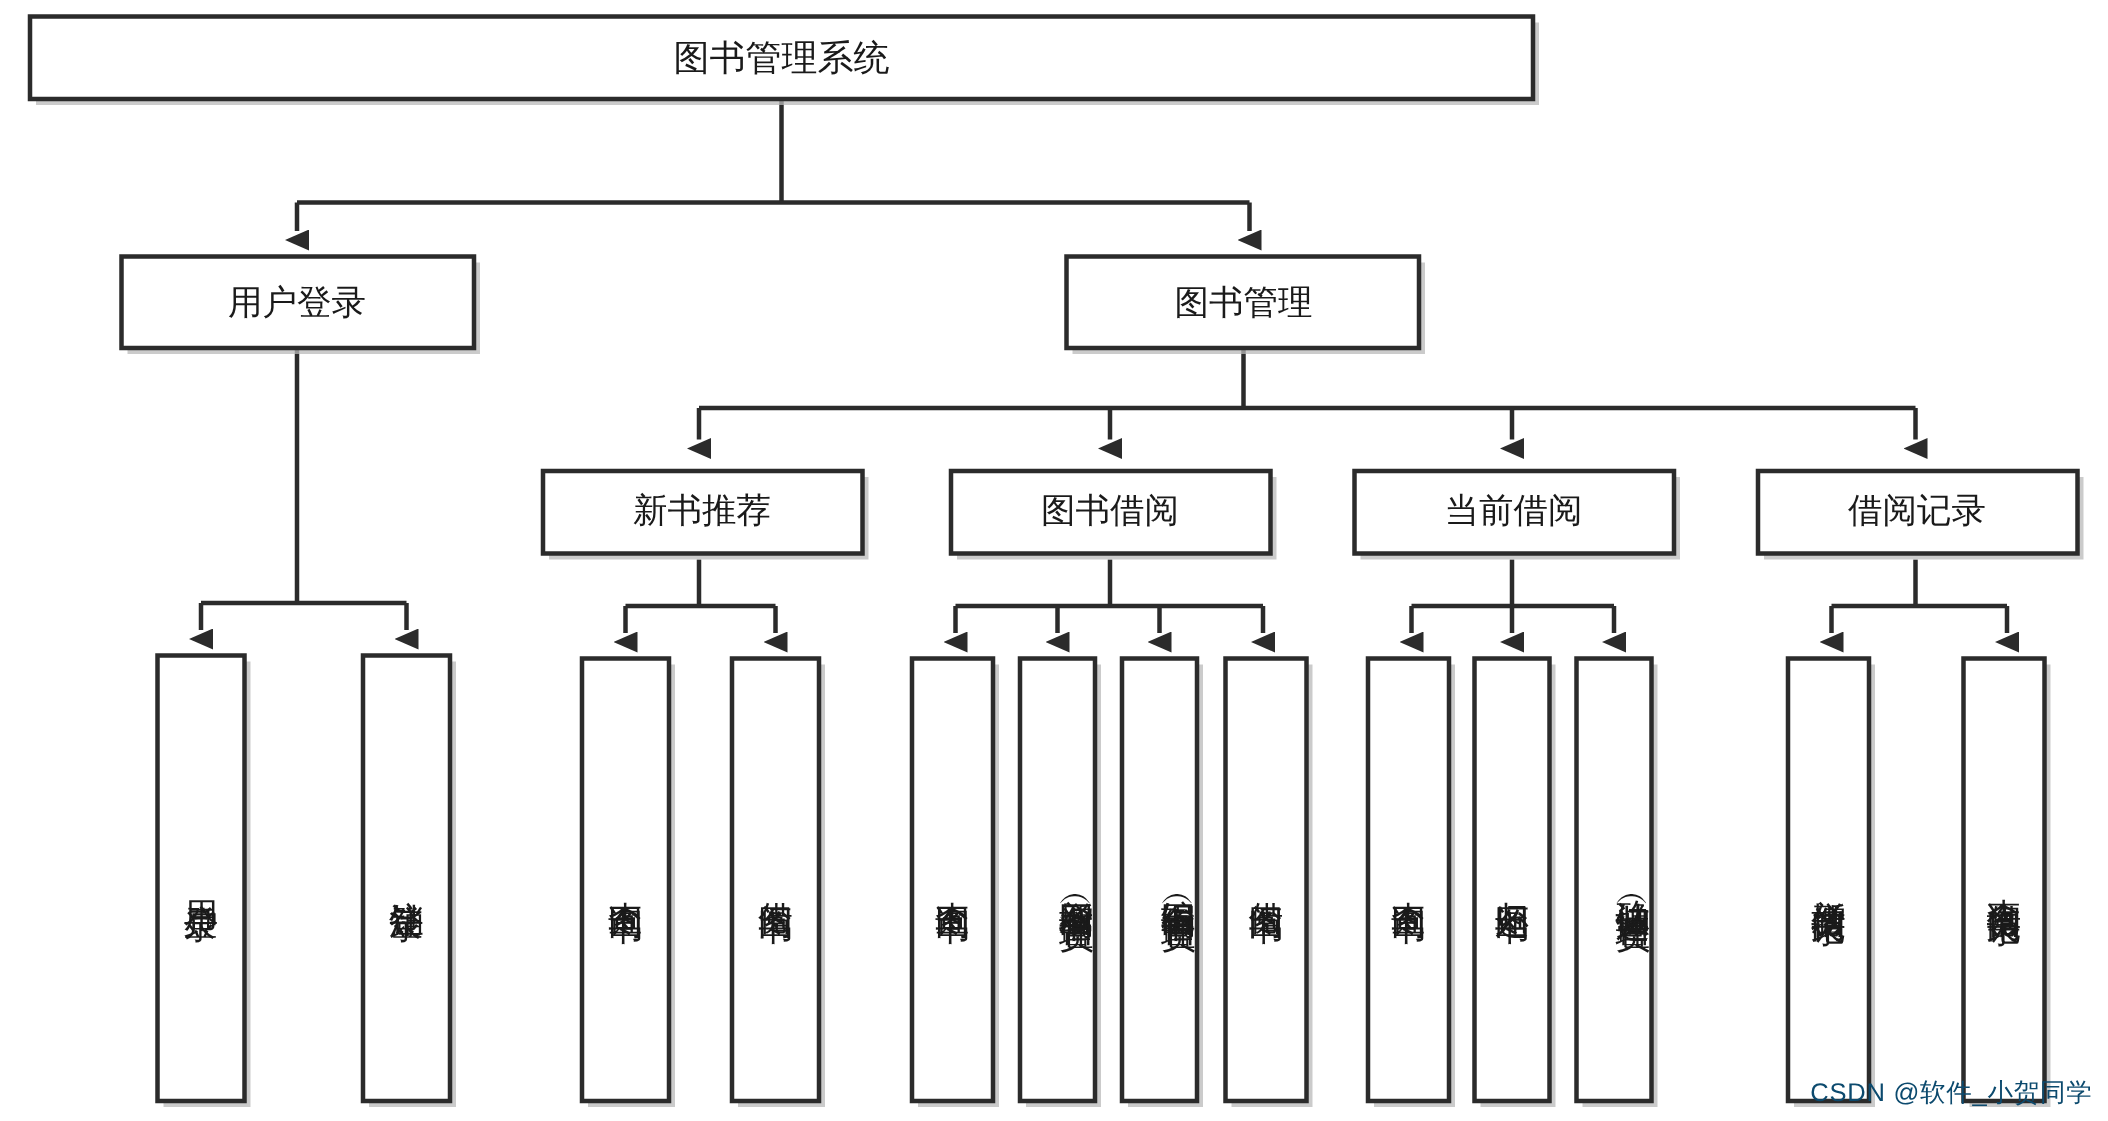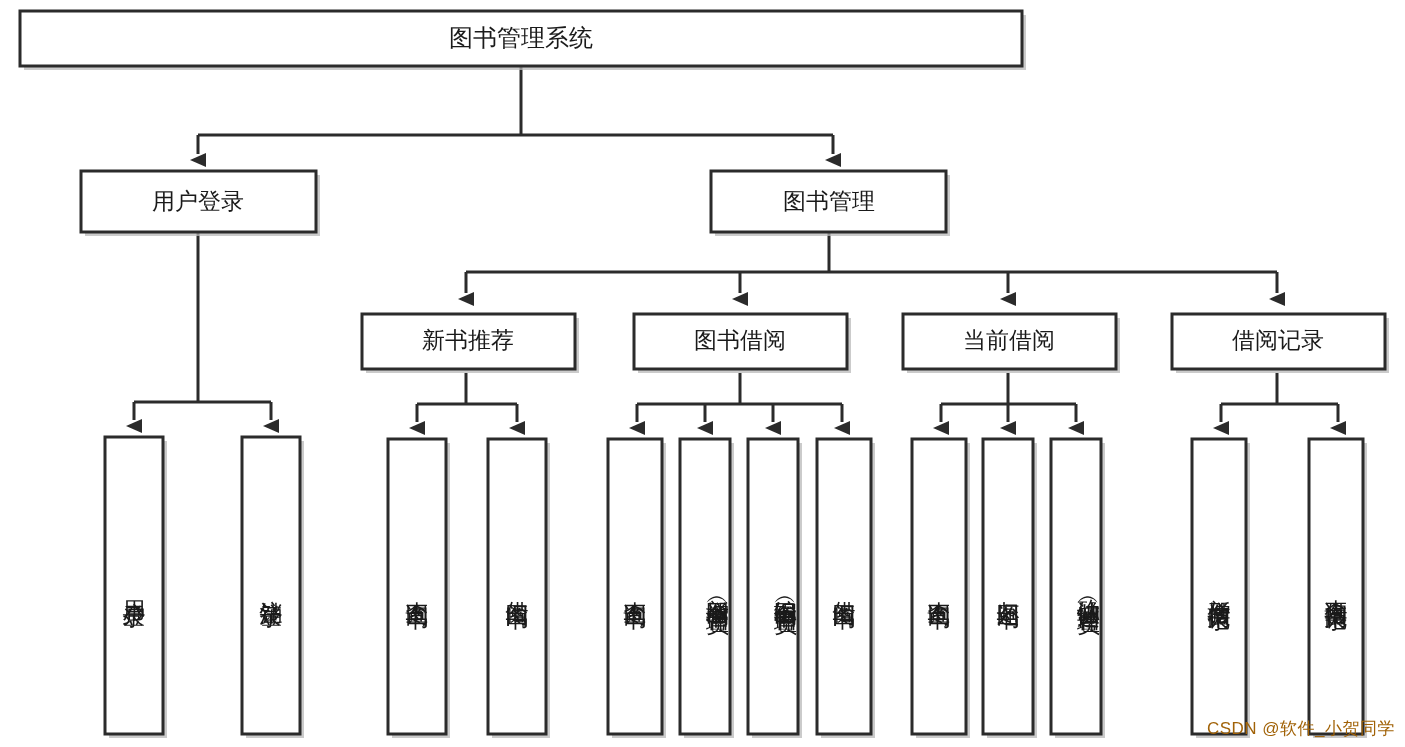--- a/index.html
+++ b/index.html
@@ -67,21 +67,21 @@
     color: #1a1a1a;
     white-space: nowrap;
     pointer-events: none;
   }
   .watermark {
     position: absolute;
     right: 10px;
     bottom: 7px;
     font-family: "Liberation Sans", "DejaVu Sans", sans-serif;
     font-size: 17px;
-    color: #a16207;
+    color: #0c4a6e;
     letter-spacing: .5px;
     white-space: nowrap;
   }
 </style>
 </head>
 <body>
 
 <svg id="diagram" viewBox="0 0 1405 747">
   <defs>
     <marker id="arrow" markerWidth="14" markerHeight="16" refX="1" refY="8" orient="auto" markerUnits="userSpaceOnUse">

